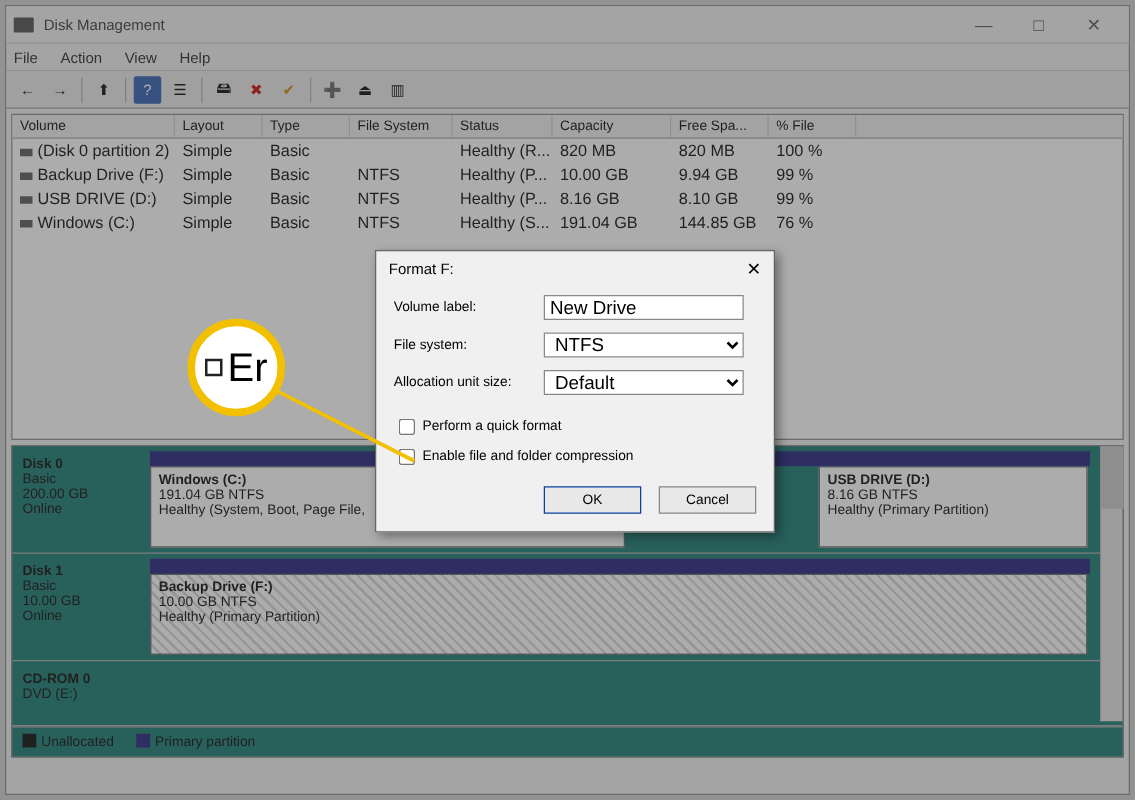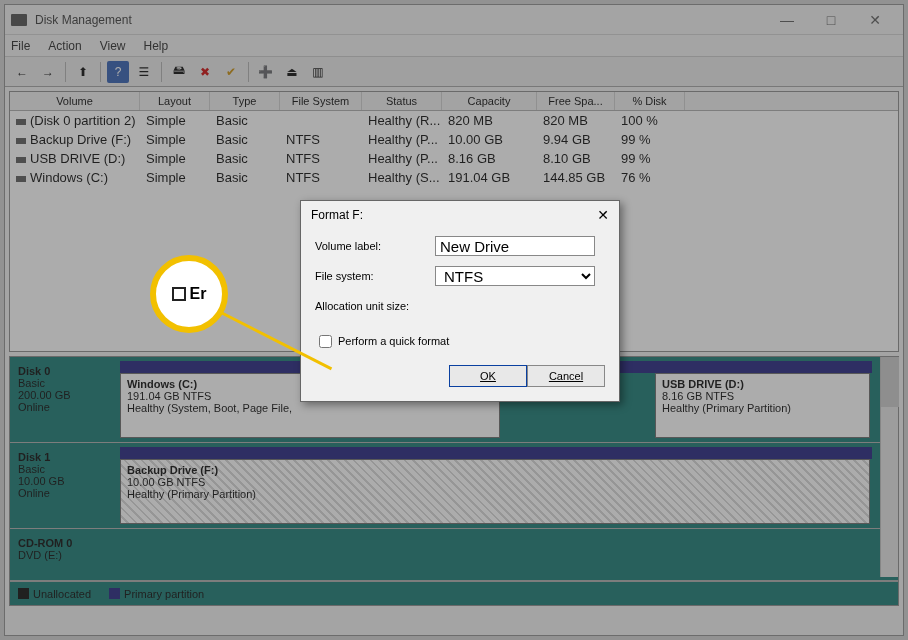--- a/index.html
+++ b/index.html
@@ -23,21 +23,21 @@
   .menubar { height:22px; display:flex; align-items:center; padding:0 6px; font-size:12px; border-bottom:1px solid #c8c8c8; }
   .menubar span { margin-right:18px; color:#222; }
 
   
   .toolbar { height:30px; display:flex; align-items:center; padding:0 6px; gap:4px; border-bottom:1px solid #a0a0a0; background:#eaeaea; }
   .tb-sep { width:1px; height:20px; background:#b0b0b0; margin:0 2px; }
   .tb-btn { width:22px; height:22px; display:flex; align-items:center; justify-content:center; font-size:12px; }
 
   
   .vol-table { border:1px solid #888; margin:4px; background:#fff; }
-  .vol-head { display:flex; background:#eee; border-bottom:1px solid #aaa; font-size:11px;text-align:center; }
+  .vol-head { display:flex; background:#eee; border-bottom:1px solid #aaa; font-size:11px; }
   .vol-head .cell { padding:3px 6px; border-right:1px solid #ccc; white-space:nowrap; overflow:hidden; text-overflow:ellipsis; }
   .vol-body { height:240px; overflow:hidden; }
   .vol-row { display:flex; font-size:13px; }
   .vol-row .cell { padding:2px 6px; white-space:nowrap; overflow:hidden; }
   .c-vol{width:130px;} .c-lay{width:70px;} .c-typ{width:70px;} .c-fs{width:82px;}
   .c-sta{width:80px;} .c-cap{width:95px;} .c-fre{width:78px;} .c-pct{width:70px;}
   .disk-ico{display:inline-block;width:10px;height:6px;background:#555;margin-right:4px;vertical-align:middle;}
 
   
   .gpane { border:1px solid #888; margin:0 4px 4px 4px; background:#0f766e; font-size:11px; position:relative; }
@@ -58,29 +58,29 @@
   
   .dialog { position:absolute; left:300px; top:200px; width:320px; background:#f0f0f0; border:1px solid #666; box-shadow:3px 3px 8px rgba(0,0,0,0.4); z-index:60; font-size:11px; }
   .dlg-title { height:28px; display:flex; align-items:center; padding:0 10px; font-size:12px; }
   .dlg-close { margin-left:auto; font-size:14px; }
   .dlg-body { padding:4px 14px 14px 14px; }
   .form-row{display:flex; align-items:center; height:26px; margin-bottom:4px;}
   .form-row .lbl{width:120px;}
   .form-row input[type=text], .form-row select { width:160px; height:20px; font-size:15px; background:#fff; border:1px solid #888; padding:0 4px;}
   .chk-row{display:flex; align-items:center; height:20px; margin-top:4px;}
   .chk-row input{margin-right:6px;}
-  .dlg-buttons{display:flex; justify-content:flex-end; margin-top:14px;text-decoration:underline;}
+  .dlg-buttons{display:flex; justify-content:flex-end; gap:14px; margin-top:14px;}
   .dlg-buttons button{width:78px; height:22px; font-size:11px; background:#e8e8e8; border:1px solid #888;}
   .dlg-buttons button.primary{border:1.5px solid #0a40a0;}
 
   
   .callout {
     position:absolute; left:150px; top:255px; width:78px; height:78px; border-radius:50%;
     border:6px solid #f2c000; background:#fff; z-index:70;
-    display:flex; align-items:center; justify-content:center; font-size:16px; font-weight:bold;
+    display:flex; align-items:center; justify-content:center; font-size:32px; font-weight:normal;
   }
   .callout .mini-chk{width:14px;height:14px;border:2px solid #222;display:inline-block;margin-right:4px;}
   .callout-line{
     position:absolute; z-index:65; left:221px; top:311px; width:124px; height:3px;
     background:#f2c000; transform-origin:left center; transform:rotate(27deg);
   }
 </style>
 </head>
 <body>
 
@@ -151,21 +151,21 @@
 
   <div class="vol-table">
     <div class="vol-head">
       <div class="cell c-vol">Volume</div>
       <div class="cell c-lay">Layout</div>
       <div class="cell c-typ">Type</div>
       <div class="cell c-fs">File System</div>
       <div class="cell c-sta">Status</div>
       <div class="cell c-cap">Capacity</div>
       <div class="cell c-fre">Free Spa...</div>
-      <div class="cell c-pct">% Disk</div>
+      <div class="cell c-pct">% File</div>
     </div>
     <div class="vol-body">
       <div class="vol-row">
         <div class="cell c-vol"><span class="disk-ico"></span><span>(Disk 0 partition 2)</span></div>
         <div class="cell c-lay">Simple</div>
         <div class="cell c-typ">Basic</div>
         <div class="cell c-fs"></div>
         <div class="cell c-sta">Healthy (R...</div>
         <div class="cell c-cap">820 MB</div>
         <div class="cell c-fre">820 MB</div>
@@ -281,25 +281,30 @@
     <div class="form-row">
       <span class="lbl">Volume label:</span>
       <input type="text" value="New Drive" style="">
     </div>
     <div class="form-row">
       <span class="lbl">File system:</span>
       <select><option>NTFS</option></select>
     </div>
     <div class="form-row">
       <span class="lbl">Allocation unit size:</span>
+      <select><option>Default</option></select>
     </div>
 
     <div class="chk-row" style="margin-top:12px;">
       <input type="checkbox" style="">
       <span>Perform a quick format</span>
     </div>
+    <div class="chk-row">
+      <input type="checkbox" style="">
+      <span>Enable file and folder compression</span>
+    </div>
 
     <div class="dlg-buttons">
       <button class="primary">OK</button>
       <button>Cancel</button>
     </div>
   </div>
 </div>
 
 </body></html>

